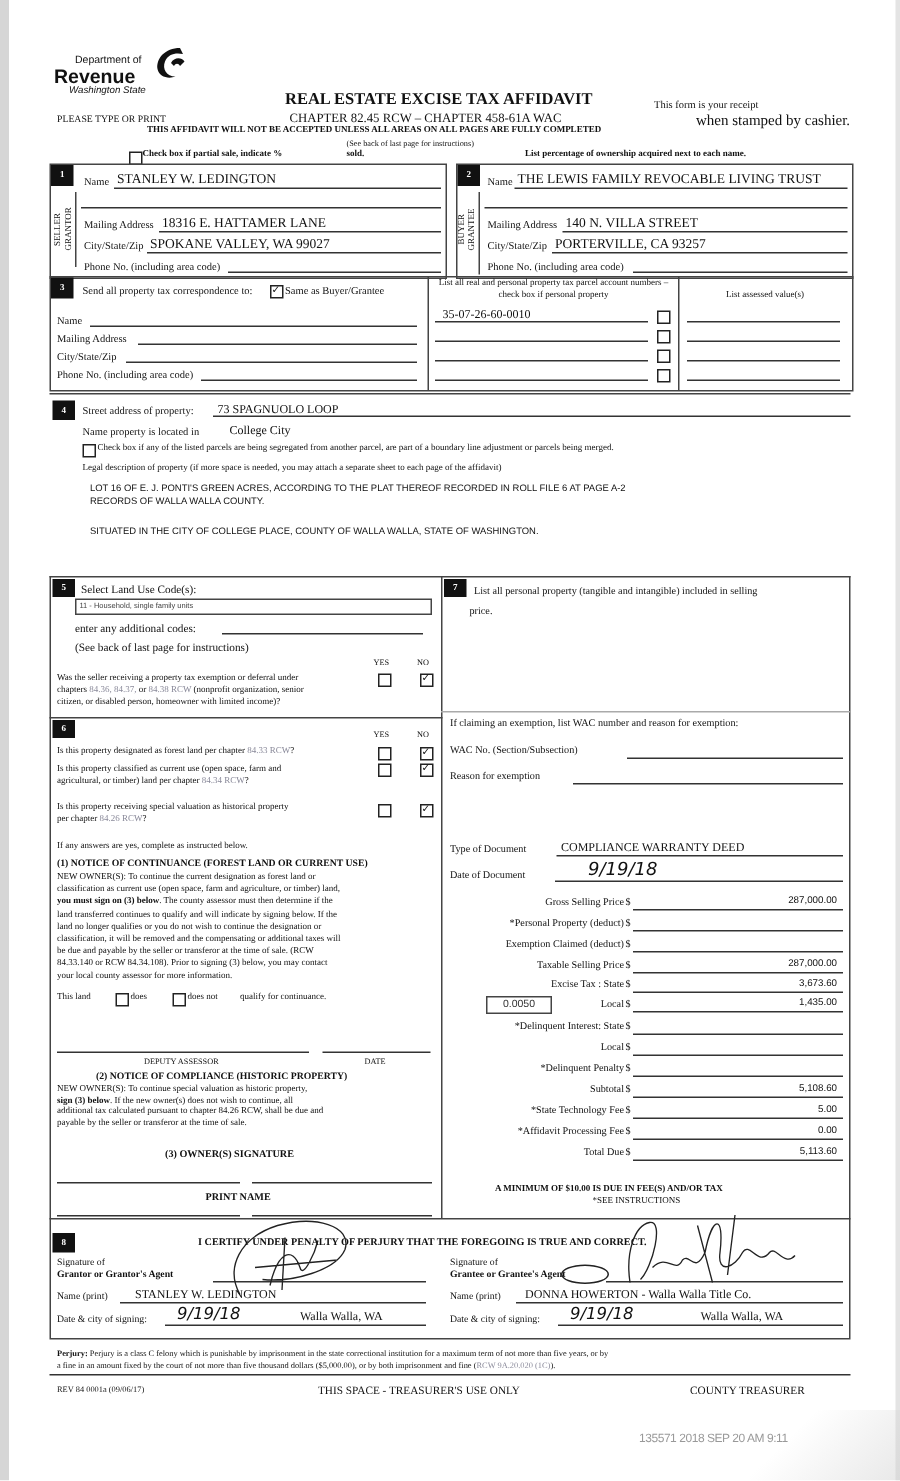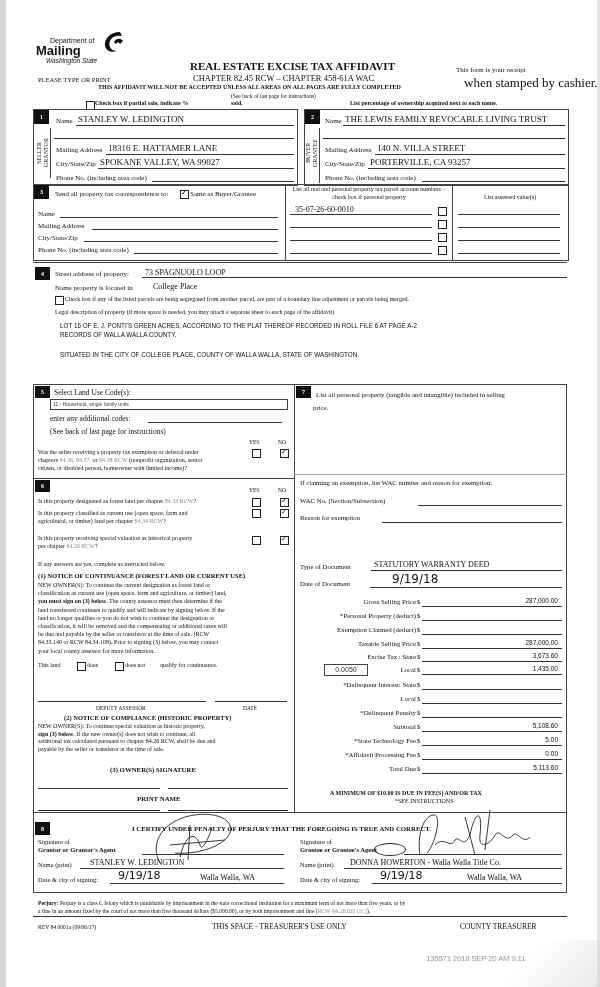--- a/index.html
+++ b/index.html
@@ -12,44 +12,44 @@
   .num{background:#111;color:#fff;font-size:6px;font-weight:bold;display:flex;align-items:center;justify-content:center;}
   .box{border:1px solid #444;}
   .cb{width:7px;height:7px;border:1px solid #222;background:#fff;display:inline-block;position:absolute;}
   .cb.checked::after{content:"\2713";position:absolute;left:0;top:-3px;font-size:7px;line-height:10px;font-family:"DejaVu Sans",sans-serif;}
   .line{position:absolute;border-bottom:1px solid #333;height:0;}
   .lbl{font-size:7px;white-space:nowrap;}
   .val{font-family:Liberation Serif, serif;font-size:9px;white-space:nowrap;}
   .small{font-size:6px;}
   .tiny{font-size:5.5px;}
   .rcw{color:#8a8a9a;}
-  .hand{font-family:"DejaVu Sans",sans-serif;font-size:10px;}
+  .hand{font-family:"DejaVu Sans",sans-serif;font-style:italic;font-size:10px;}
   .vtext{writing-mode:vertical-rl;transform:rotate(180deg);font-size:6px;text-align:center;line-height:7px;}
 </style>
 </head>
 <body>
 
 <div class="leftstrip"></div>
 <div class="rightstrip"></div>
 
 <div class="abs" style="left:36px;top:30px;width:100px;height:36px;">
   <div class="abs sans" style="left:14px;top:7px;font-size:7px;">Department of</div>
-  <div class="abs sans" style="left:0;top:13px;font-size:13px;font-weight:bold;">Mailing</div>
+  <div class="abs sans" style="left:0;top:13px;font-size:13px;font-weight:bold;">Revenue</div>
   <div class="abs sans" style="left:10px;top:27px;font-size:6.5px;font-style:italic;">Washington State</div>
   <svg class="abs" style="left:66px;top:0;" width="22" height="24" viewBox="0 0 22 24">
     <path d="M18 2 C8 2 2 9 3 16 C4 21 10 23 15 21 C9 21 6 16 8 11 C10 6 15 5 20 6 Z" fill="#111"></path>
     <path d="M12 12 C14 8 19 8 21 11 L18 14 C17 12 15 12 14 14 Z" fill="#111"></path>
   </svg>
 </div>
 
 <div class="abs serif" style="left:190px;top:60px;font-size:11px;font-weight:bold;">REAL ESTATE EXCISE TAX AFFIDAVIT</div>
 <div class="abs serif" style="left:38px;top:76px;font-size:6.5px;">PLEASE TYPE OR PRINT</div>
 <div class="abs serif" style="left:193px;top:73px;font-size:8.5px;">CHAPTER 82.45 RCW – CHAPTER 458-61A WAC</div>
-<div class="abs serif" style="left:456px;top:66px;font-size:7px;">This form is your receipt</div>
-<div class="abs serif" style="left:464px;top:75px;font-size:13px;">when stamped by cashier.</div>
+<div class="abs serif" style="left:436px;top:66px;font-size:7px;">This form is your receipt</div>
+<div class="abs serif" style="left:464px;top:75px;font-size:10px;">when stamped by cashier.</div>
 <div class="abs serif" style="left:98px;top:84px;font-size:6px;font-weight:bold;">THIS AFFIDAVIT WILL NOT BE ACCEPTED UNLESS ALL AREAS ON ALL PAGES ARE FULLY COMPLETED</div>
 <div class="abs serif" style="left:231px;top:93px;font-size:5.5px;">(See back of last page for instructions)</div>
 <span class="cb" style="left:86px;top:101px;"></span>
 <div class="abs serif" style="left:95px;top:100px;font-size:6px;font-weight:bold;">Check box if partial sale, indicate %</div>
 <div class="abs serif" style="left:231px;top:100px;font-size:6px;font-weight:bold;">sold.</div>
 <div class="abs serif" style="left:350px;top:100px;font-size:6px;font-weight:bold;">List percentage of ownership acquired next to each name.</div>
 
 <div class="abs box" style="left:33px;top:109px;width:263px;height:75px;"></div>
 <div class="abs num" style="left:34px;top:110px;width:15px;height:14px;">1</div>
 <div class="abs" style="left:36px;top:128px;width:14px;height:50px;border-right:1px solid #444;">
@@ -119,21 +119,21 @@
 <div class="line" style="left:458px;top:227px;width:102px;"></div>
 <div class="line" style="left:458px;top:240px;width:102px;"></div>
 <div class="line" style="left:458px;top:253px;width:102px;"></div>
 
 <div class="abs" style="left:33px;top:262px;width:534px;height:1px;background:#444;"></div>
 <div class="abs num" style="left:35px;top:267px;width:15px;height:13px;">4</div>
 <div class="abs lbl" style="left:55px;top:270px;">Street address of property:</div>
 <div class="abs val" style="left:145px;top:268px;font-size:8px;">73 SPAGNUOLO LOOP</div>
 <div class="line" style="left:142px;top:277px;width:425px;"></div>
 <div class="abs lbl" style="left:55px;top:284px;">Name property is located in</div>
-<div class="abs val" style="left:153px;top:282px;font-size:8px;">College Place</div>
+<div class="abs val" style="left:153px;top:282px;font-size:8px;">College City</div>
 <span class="cb" style="left:55px;top:296px;"></span>
 <div class="abs serif" style="left:65px;top:296px;font-size:6px;">Check box if any of the listed parcels are being segregated from another parcel, are part of a boundary line adjustment or parcels being merged.</div>
 <div class="abs serif" style="left:55px;top:309px;font-size:6px;">Legal description of property (if more space is needed, you may attach a separate sheet to each page of the affidavit)</div>
 <div class="abs sans" style="left:60px;top:322px;font-size:6.3px;">LOT 16 OF E. J. PONTI'S GREEN ACRES, ACCORDING TO THE PLAT THEREOF RECORDED IN ROLL FILE 6 AT PAGE A-2</div>
 <div class="abs sans" style="left:60px;top:331px;font-size:6.3px;">RECORDS OF WALLA WALLA COUNTY.</div>
 <div class="abs sans" style="left:60px;top:351px;font-size:6.3px;">SITUATED IN THE CITY OF COLLEGE PLACE, COUNTY OF WALLA WALLA, STATE OF WASHINGTON.</div>
 
 <div class="abs" style="left:33px;top:384px;width:534px;height:1px;background:#444;"></div>
 <div class="abs" style="left:294px;top:384px;width:1px;height:428px;background:#444;"></div>
 <div class="abs" style="left:33px;top:384px;width:1px;height:428px;background:#444;"></div>
@@ -220,21 +220,21 @@
 <div class="abs serif" style="left:313px;top:404px;font-size:6.8px;">price.</div>
 <div class="abs" style="left:300px;top:414px;width:262px;height:56px;"></div>
 <div class="abs" style="left:294px;top:474px;width:273px;height:1px;background:#aaa;"></div>
 <div class="abs serif" style="left:300px;top:479px;font-size:6.8px;">If claiming an exemption, list WAC number and reason for exemption:</div>
 <div class="abs serif" style="left:300px;top:497px;font-size:6.8px;">WAC No. (Section/Subsection)</div>
 <div class="line" style="left:418px;top:505px;width:144px;"></div>
 <div class="abs serif" style="left:300px;top:514px;font-size:6.8px;">Reason for exemption</div>
 <div class="line" style="left:382px;top:522px;width:180px;"></div>
 
 <div class="abs serif" style="left:300px;top:563px;font-size:6.8px;">Type of Document</div>
-<div class="abs val" style="left:374px;top:560px;font-size:8px;">STATUTORY WARRANTY DEED</div>
+<div class="abs val" style="left:374px;top:560px;font-size:8px;">COMPLIANCE WARRANTY DEED</div>
 <div class="line" style="left:371px;top:570px;width:191px;"></div>
 <div class="abs serif" style="left:300px;top:580px;font-size:6.8px;">Date of Document</div>
 <div class="abs hand" style="left:392px;top:572px;font-size:12px;">9/19/18</div>
 <div class="line" style="left:370px;top:587px;width:192px;"></div>
 
 <div class="abs" style="left:300px;top:596px;width:262px;">
   <div style="position:absolute;left:0;top:0;width:262px;height:12px;">
     <span class="serif" style="position:absolute;right:146px;top:2px;font-size:6.8px;white-space:nowrap;">Gross Selling Price</span>
     <span class="serif" style="position:absolute;left:117px;top:2px;font-size:6.8px;">$</span>
     <span class="sans" style="position:absolute;right:4px;top:1px;font-size:6.5px;">287,000.00</span>

